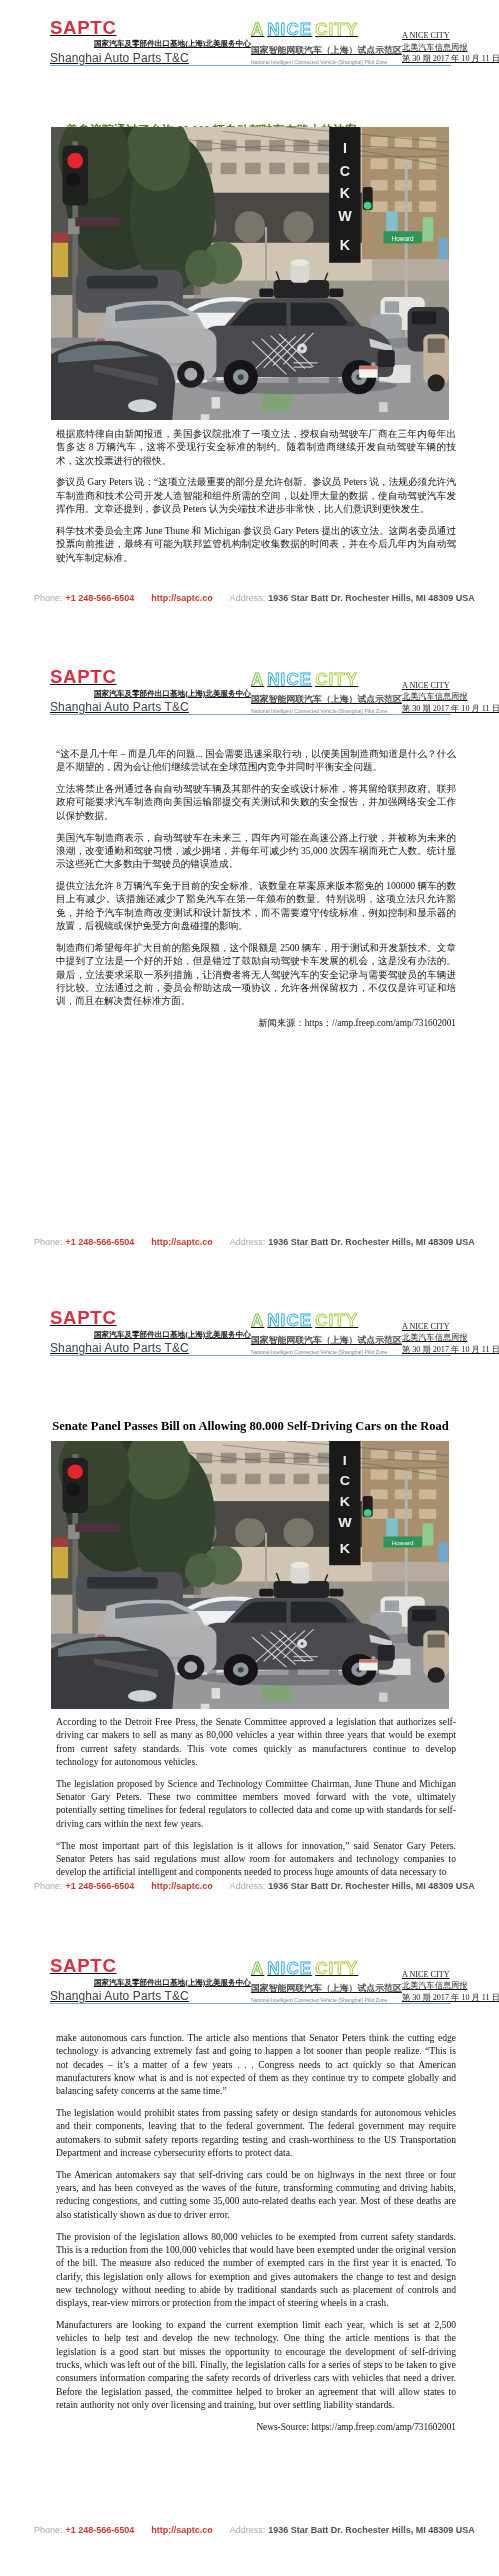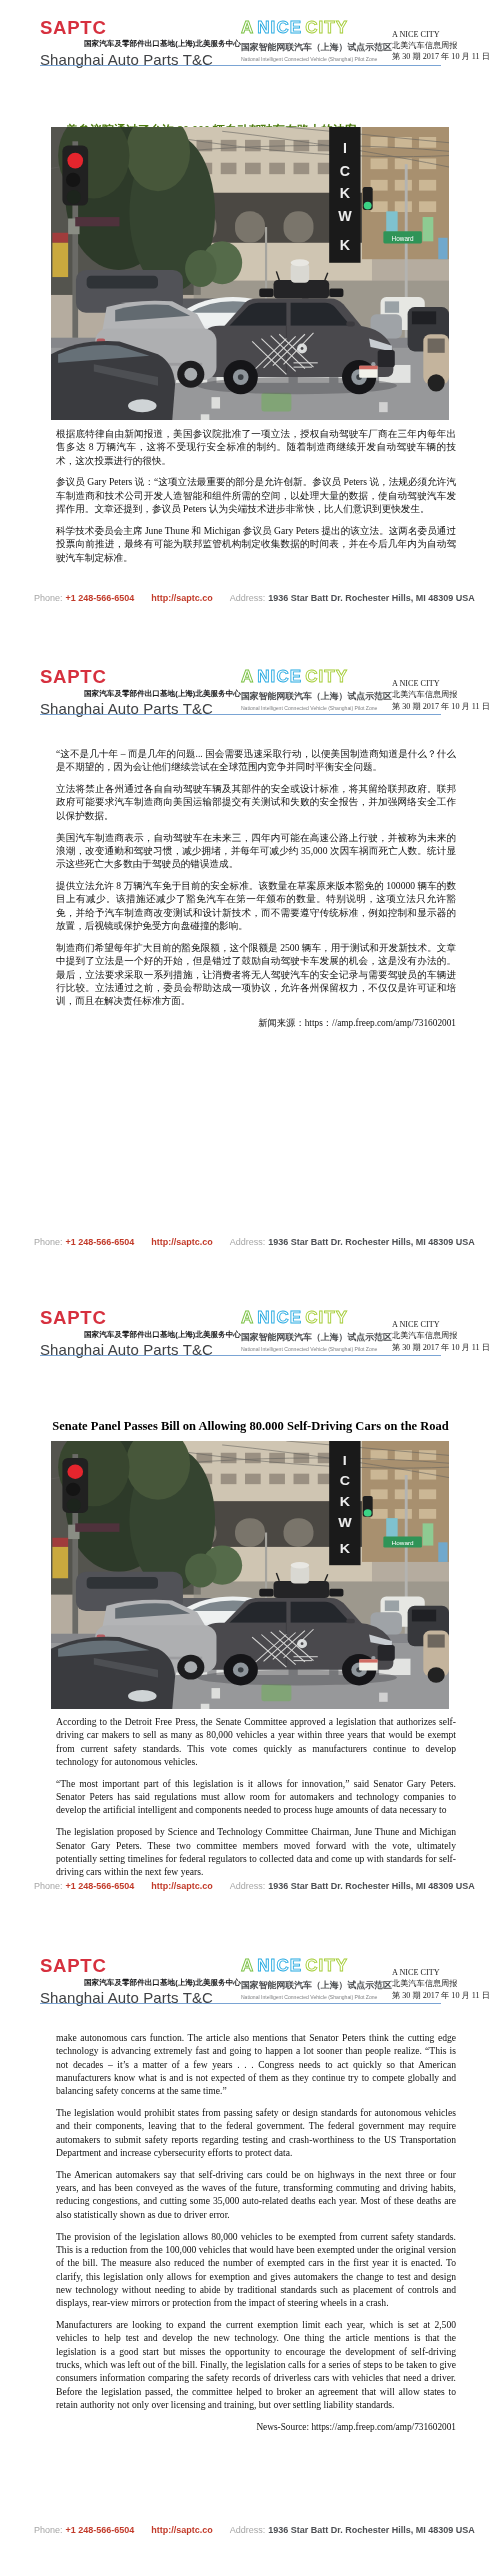--- a/index.html
+++ b/index.html
@@ -1,25 +1,25 @@
 <!DOCTYPE html>
 <html style="font-size:11.4px"><head>
 <meta charset="utf-8">
 <style>
   html,body{margin:0;padding:0;background:#ffffff;}
   .canvas{position:relative;width:500px;height:2576px;background:#fff;overflow:hidden;
           font-family:"Liberation Sans",sans-serif;color:#111;}
   .page{position:absolute;left:0;width:500px;height:644px;background:#fff;}
 
   
-  .masthead{position:absolute;left:40px;width:401px;display:flex;align-items:flex-start;}
+  .masthead{position:absolute;left:50px;width:401px;display:flex;align-items:flex-end;text-decoration:underline;}
   .mh-left{flex:0 0 170px;}
   .saptc{color:#d6303e;font-weight:bold;font-size:18.6px;letter-spacing:0.7px;line-height:18.6px;}
   .saptc-cn{font-size:7.6px;font-weight:bold;color:#1b1b1d;margin-top:2.1px;white-space:nowrap;padding-left:44px;}
-  .saptc-en{font-size:15px;color:#3f4144;margin-top:1.4px;letter-spacing:0.1px;}
+  .saptc-en{font-size:12px;color:#3f4144;margin-top:1.4px;letter-spacing:0.1px;}
   .mh-mid{flex:0 0 151px;}
   .nice-logo{font-size:17px;font-weight:800;letter-spacing:1.1px;line-height:18.6px;white-space:nowrap;}
   .lw{color:transparent;-webkit-text-stroke-width:0.9px;margin-right:2.9px;}
   .lw.green{-webkit-text-stroke-color:#7ac143;}
   .lw.blue{-webkit-text-stroke-color:#29abe2;}
   .lw.lime{-webkit-text-stroke-color:#a6ce39;}
   @supports not (-webkit-text-stroke-width:1px){
     .lw{color:inherit;}
     .lw.green{color:#7ac143;}.lw.blue{color:#29abe2;}.lw.lime{color:#a6ce39;}
   }
@@ -560,22 +560,22 @@
         <path d="M0,318 Q40,296 96,300 L150,318 Q172,330 174,360 L170,410 L0,410 Z" fill="#3a3b3f"></path>
         <path d="M10,318 Q48,302 94,306 L138,320 L10,330 Z" fill="#667077"></path>
         <path d="M60,332 L150,350 L150,362 L60,342 Z" fill="#55585c" opacity="0.7"></path>
         <ellipse cx="128" cy="390" rx="20" ry="9" fill="#cfd4d6"></ellipse>
       </g>
     </g>
   </svg>
 </div>
     <div class="body en" style="top:427px">
       <p>According to the Detroit Free Press, the Senate Committee approved a legislation that authorizes self-driving car makers to sell as many as 80,000 vehicles a year within three years that would be exempt from current safety standards. This vote comes quickly as manufacturers continue to develop technology for autonomous vehicles.</p>
+      <p>The legislation proposed by Science and Technology Committee Chairman, June Thune and Michigan Senator Gary Peters. These two committee members moved forward with the vote, ultimately potentially setting timelines for federal regulators to collected data and come up with standards for self-driving cars within the next few years.</p>
       <p>“The most important part of this legislation is it allows for innovation,” said Senator Gary Peters. Senator Peters has said regulations must allow room for automakers and technology companies to develop the artificial intelligent and components needed to process huge amounts of data necessary to</p>
-      <p>The legislation proposed by Science and Technology Committee Chairman, June Thune and Michigan Senator Gary Peters. These two committee members moved forward with the vote, ultimately potentially setting timelines for federal regulators to collected data and come up with standards for self-driving cars within the next few years.</p>
     </div>
     <footer class="pfoot">
       <span class="lbl">Phone:</span><span class="red">+1 248-566-6504</span><span class="red gap">http://saptc.co</span><span class="lbl gap">Address:</span><span class="dark">1936 Star Batt Dr. Rochester Hills, MI 48309 USA</span>
     </footer>
   </section>
 
   <section class="page" style="top:1932px">
     <header class="masthead" style="top:25px">
       <div class="mh-left">
         <div class="saptc">SAPTC</div>

